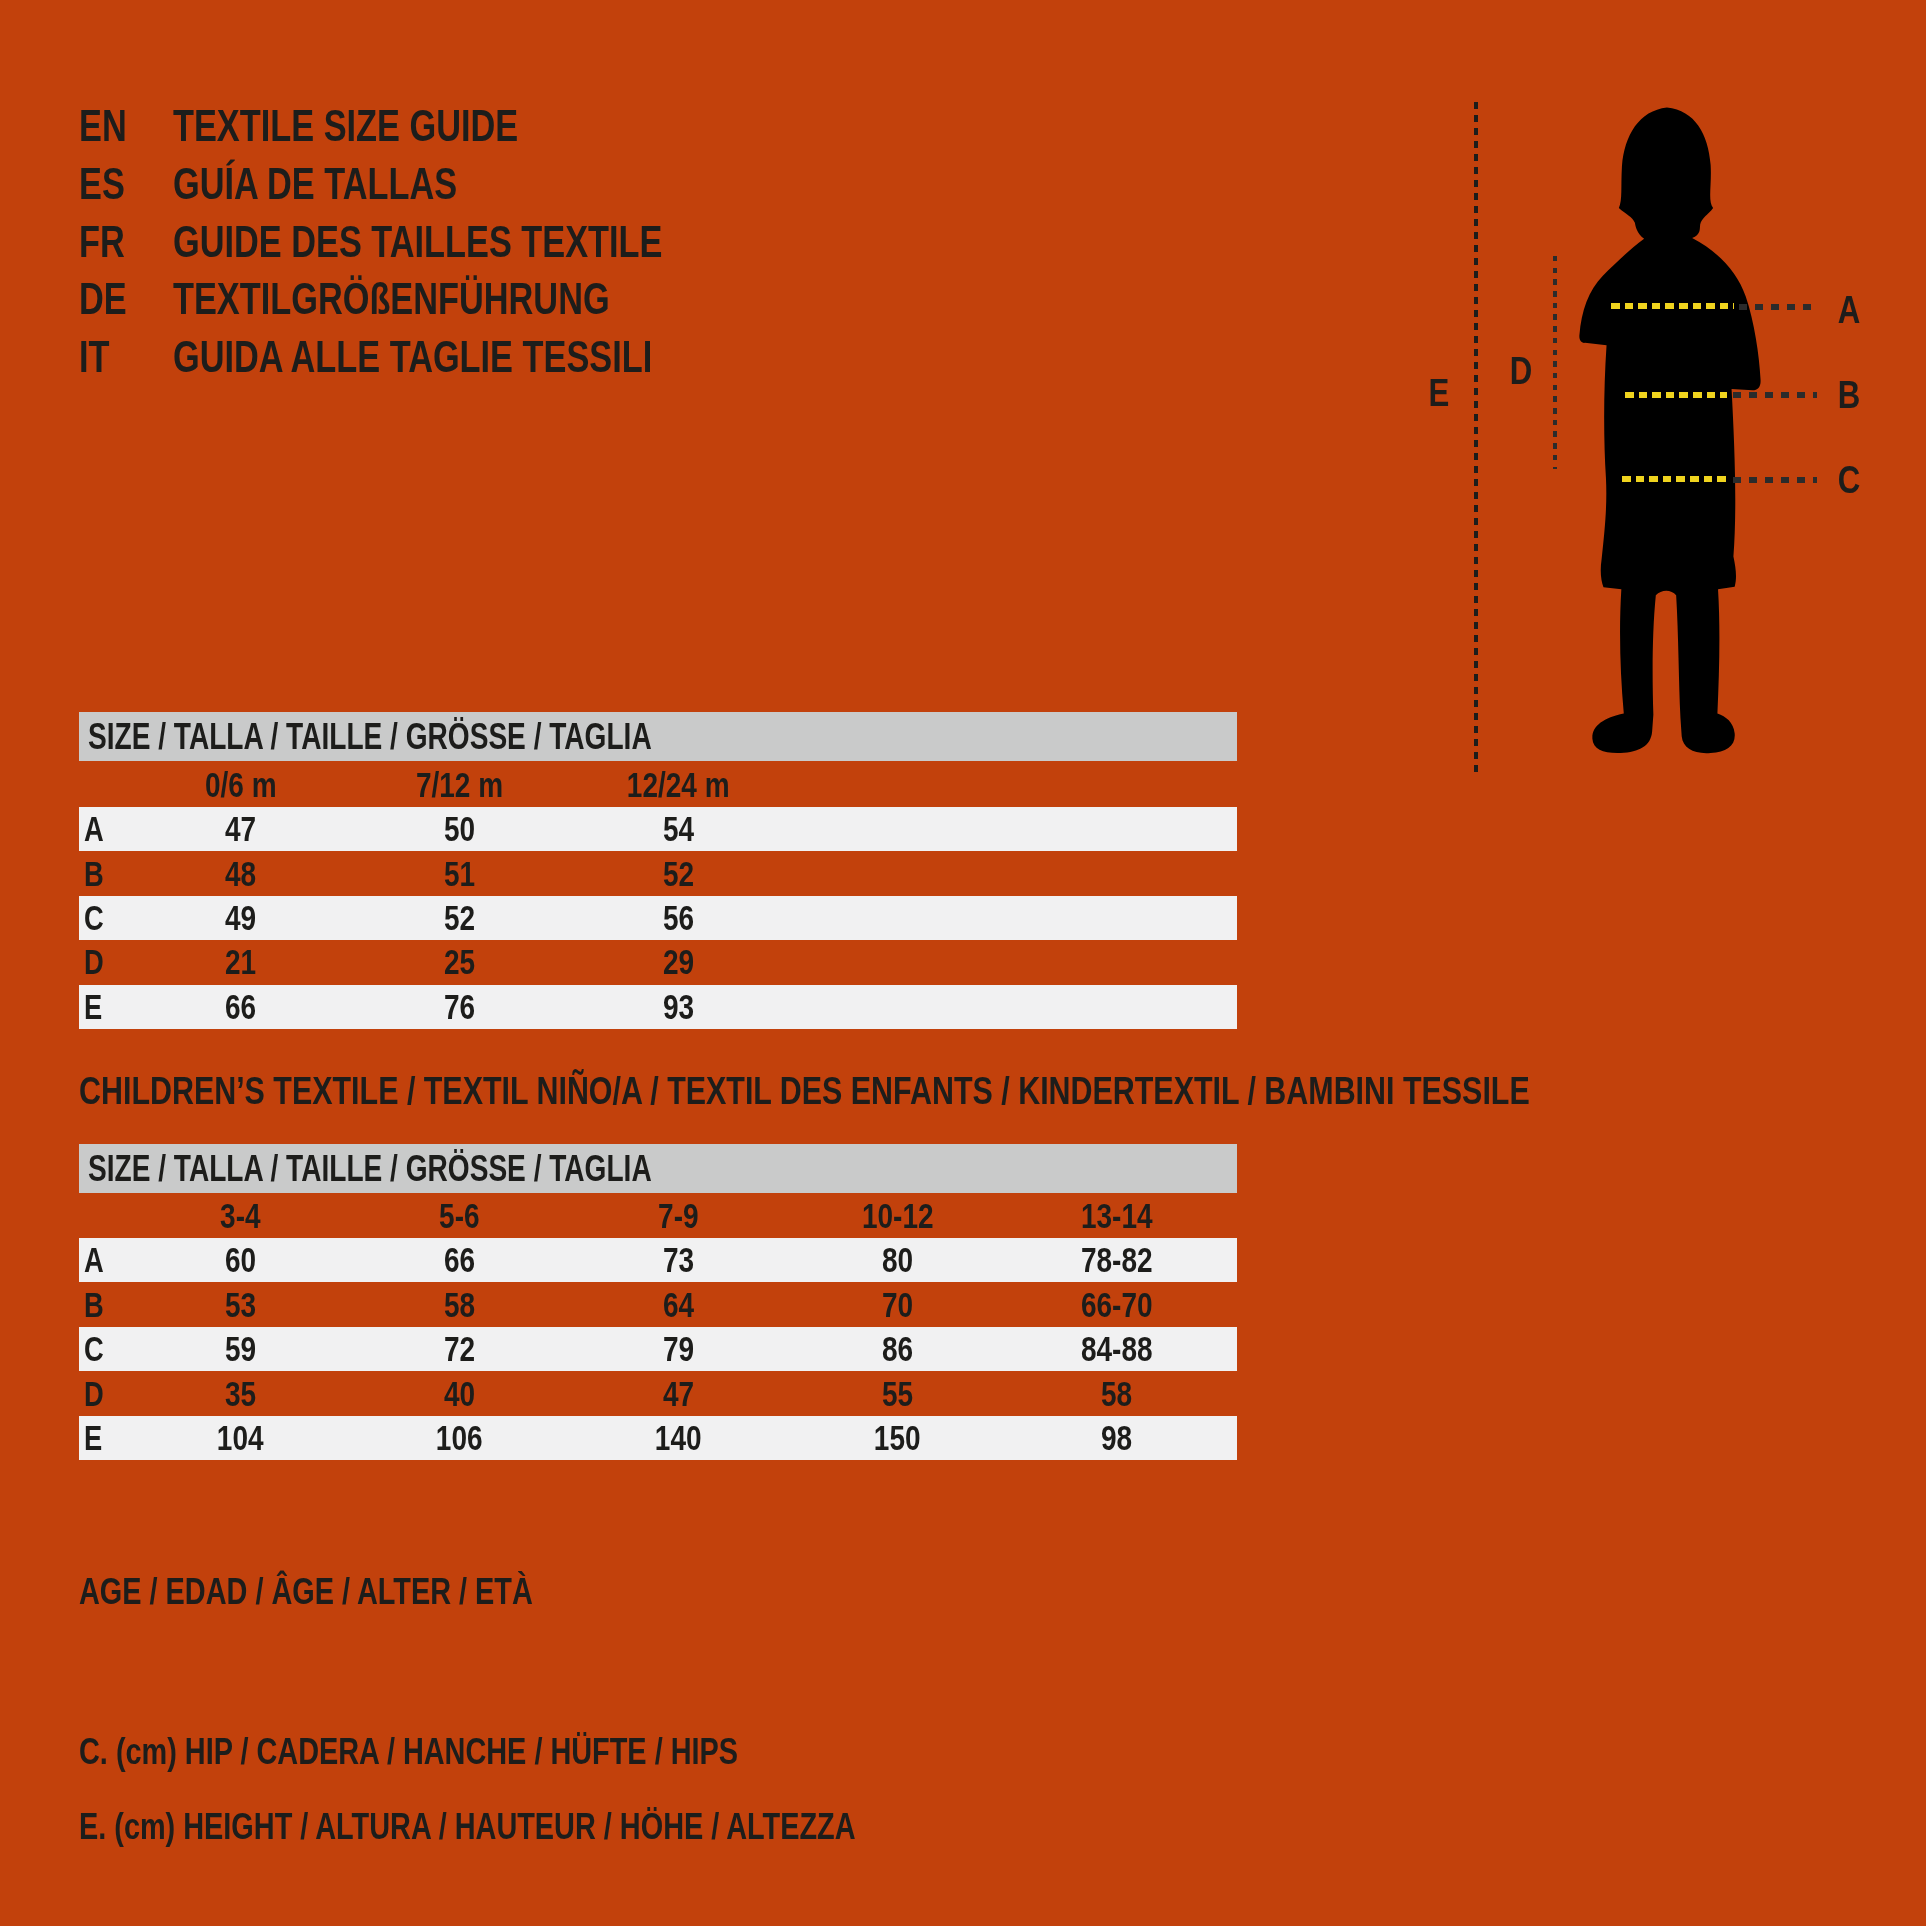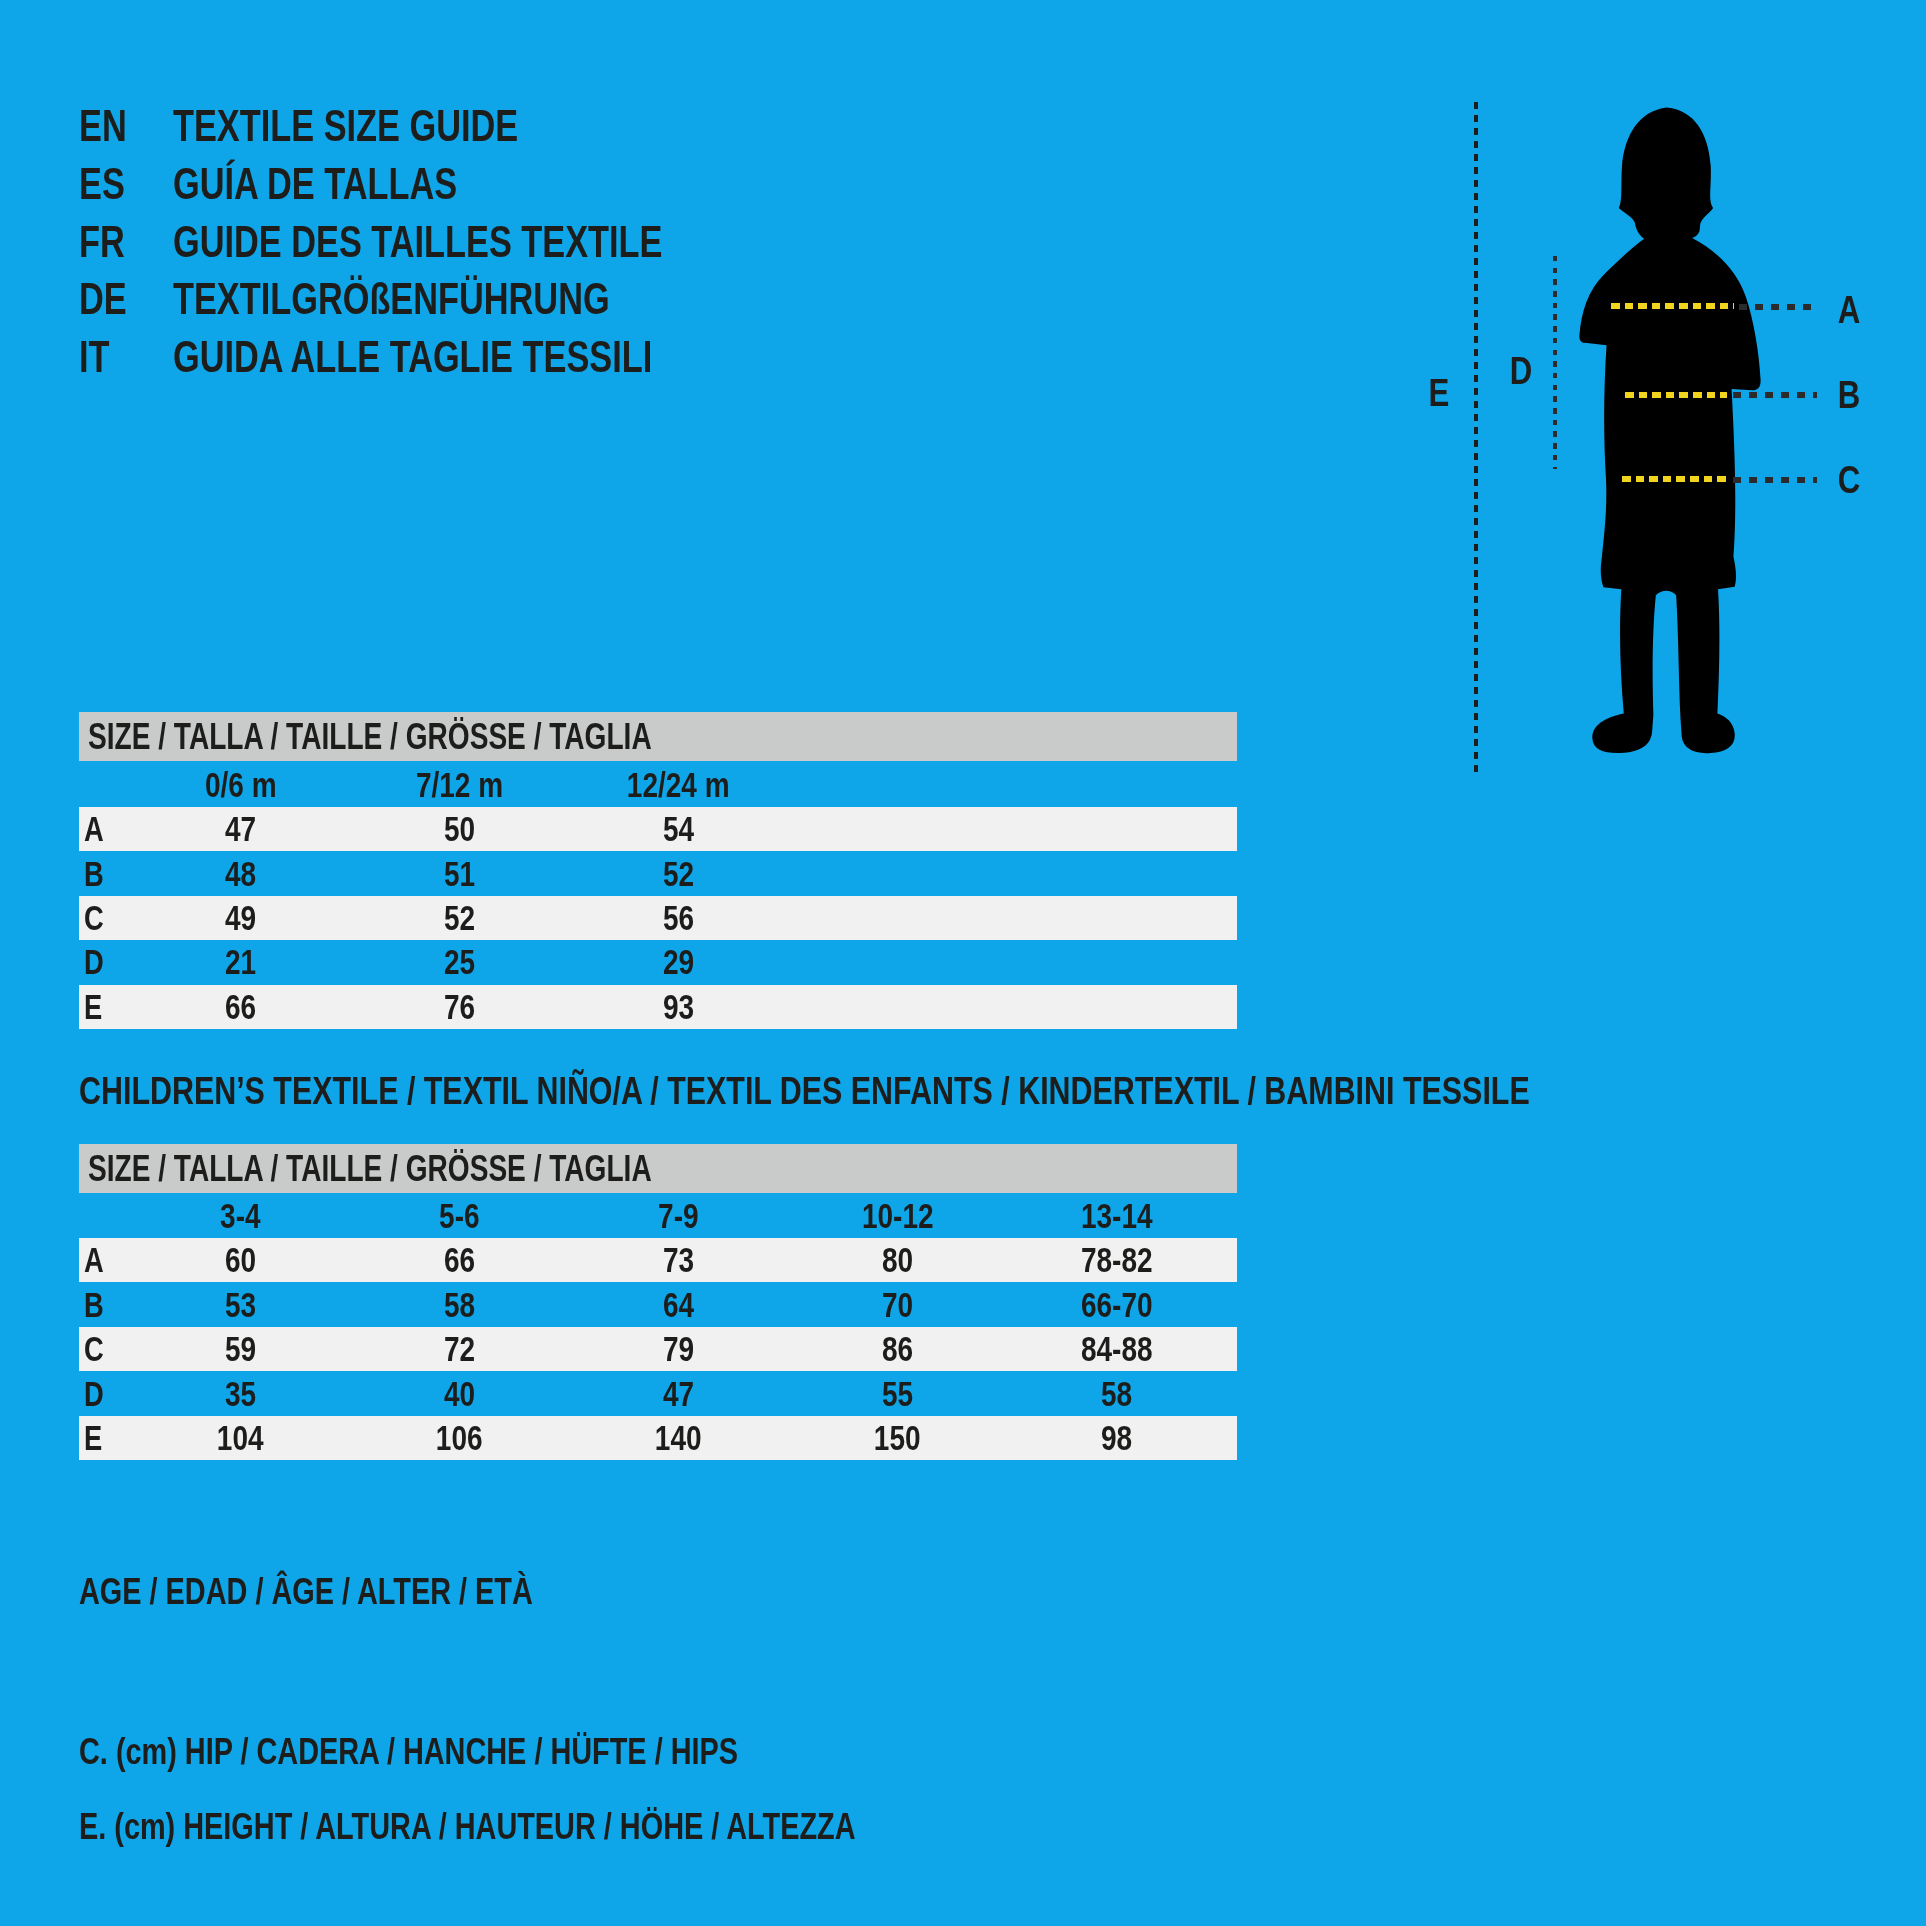--- a/index.html
+++ b/index.html
@@ -1,17 +1,17 @@
 <!DOCTYPE html>
 <html style="font-size:10px"><head>
 <meta charset="utf-8">
 <style>
   html,body{margin:0;padding:0;background:#ffffff;}
   #canvas{
-    position:relative;width:1926px;height:1926px;background:#0ea5e9;overflow:hidden;
+    position:relative;width:1926px;height:1926px;background:#c2410c;overflow:hidden;
     font-family:"Liberation Sans","DejaVu Sans",sans-serif;
     font-weight:bold;color:#1d1d1b;
   }
   .abs{position:absolute;}
   
   .t{display:inline-block;transform:scaleX(0.78);transform-origin:left center;white-space:nowrap;}
   .tc{display:inline-block;transform:scaleX(0.80);transform-origin:center center;white-space:nowrap;}
 
   
   .lang-row{position:absolute;left:79px;height:47px;display:flex;align-items:center;font-size:44px;}

